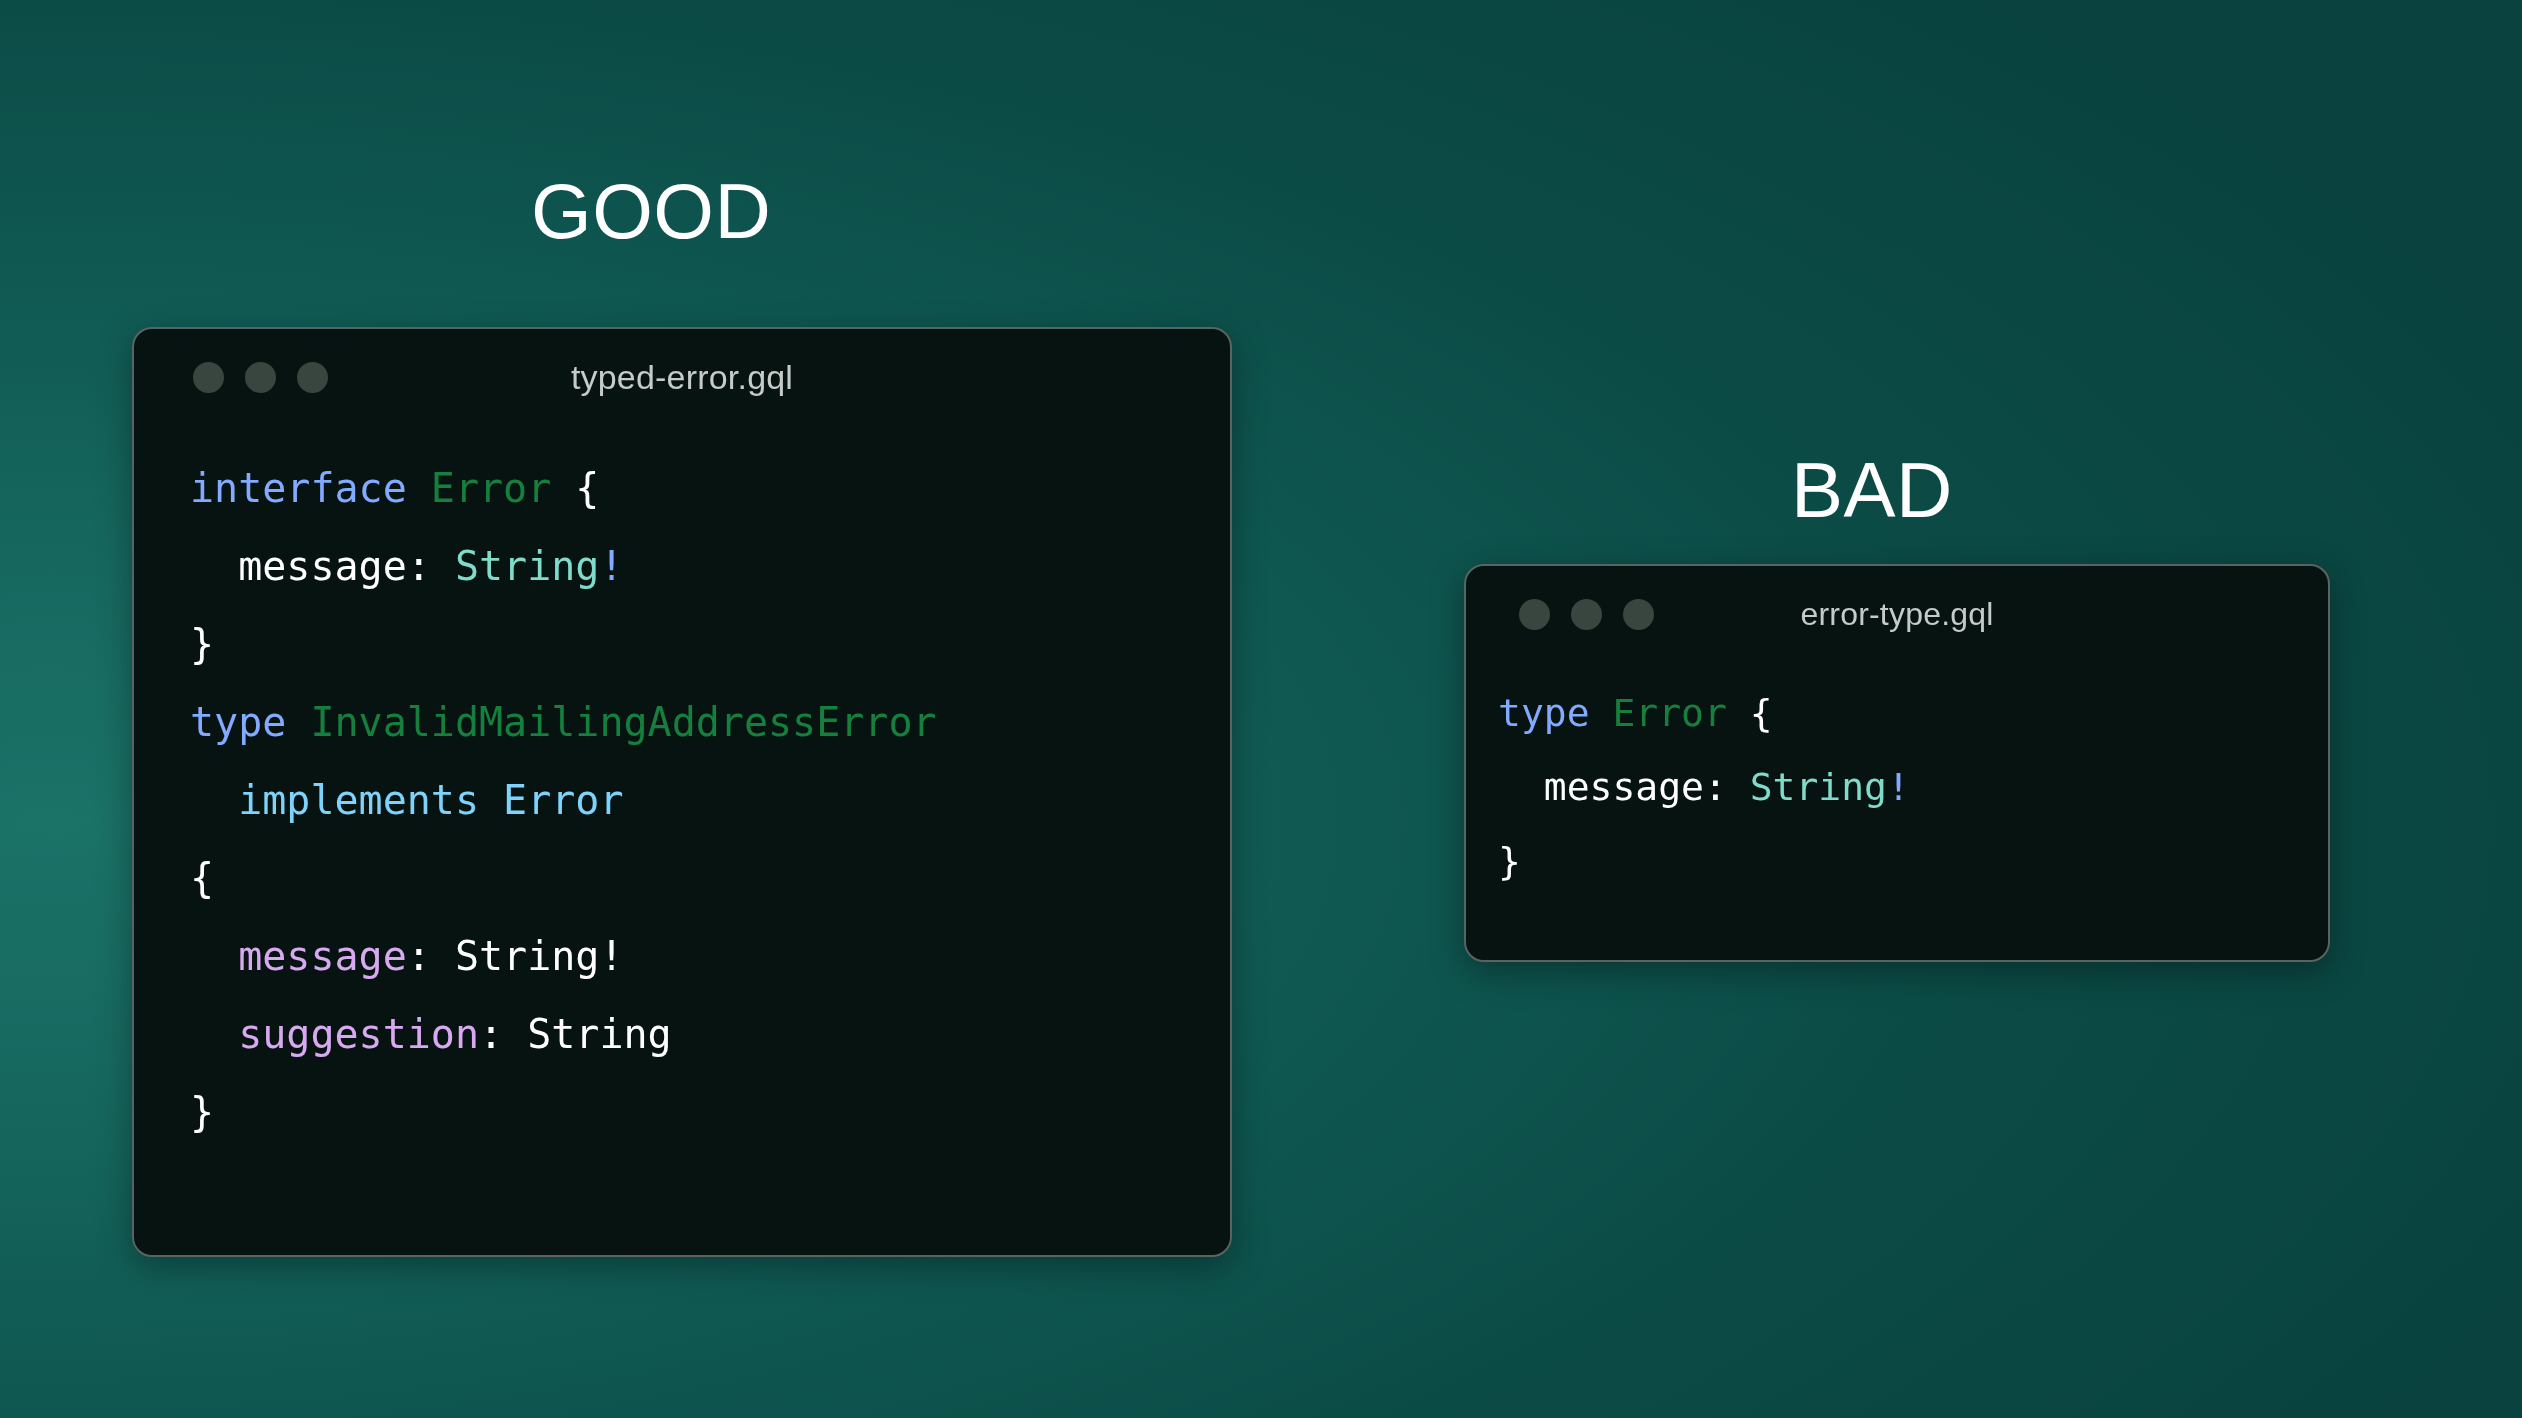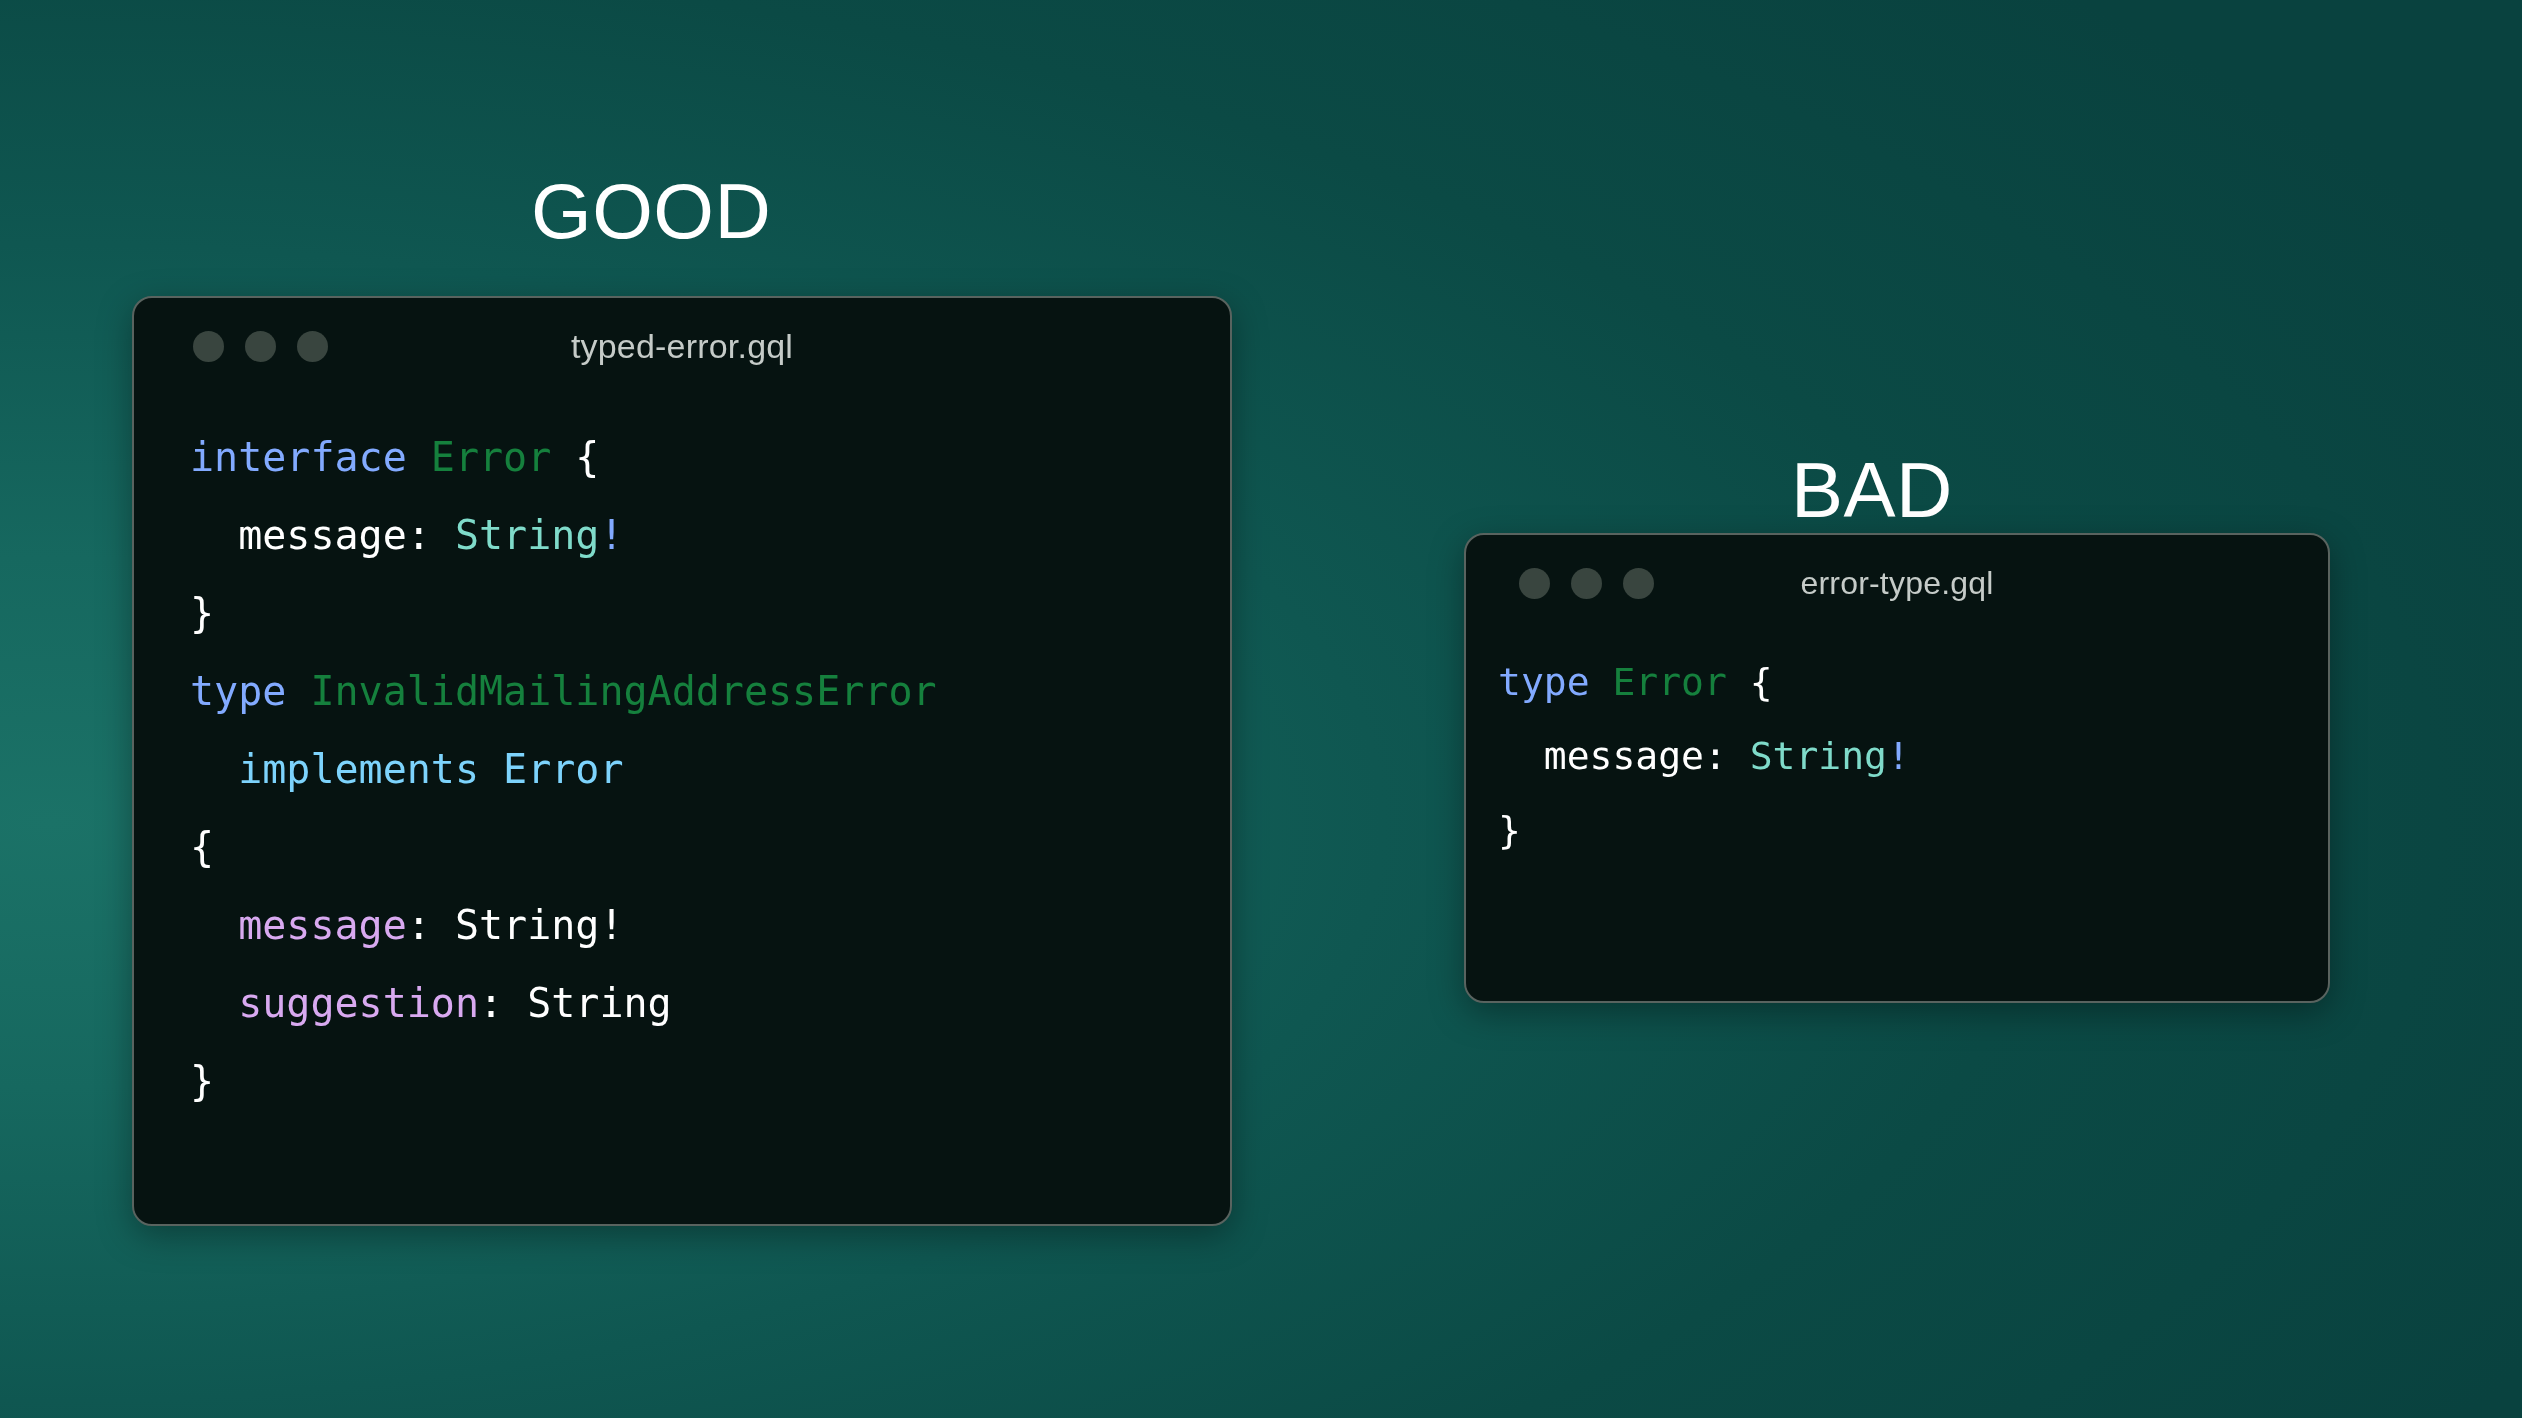--- a/index.html
+++ b/index.html
@@ -49,32 +49,33 @@
 
   
   .code-window {
     position: absolute;
     background: #061311;
     border-radius: 20px;
     border: 2px solid #59635f;
     box-shadow: 0 10px 34px rgba(0, 0, 0, 0.34);
     box-sizing: border-box;
     overflow: hidden;
+    margin-top: 31px;
   }
   #window-good {
     left: 132px;
     top: 296px;
     width: 1100px;
     height: 930px;
   }
   #window-bad {
     left: 1464px;
     top: 533px;
     width: 866px;
-    height: 470px;
+    height: 398px;
   }
 
   
   .titlebar {
     position: relative;
     display: flex;
     align-items: center;
     height: 96px;
   }
   #window-bad .titlebar { height: 96px; }

